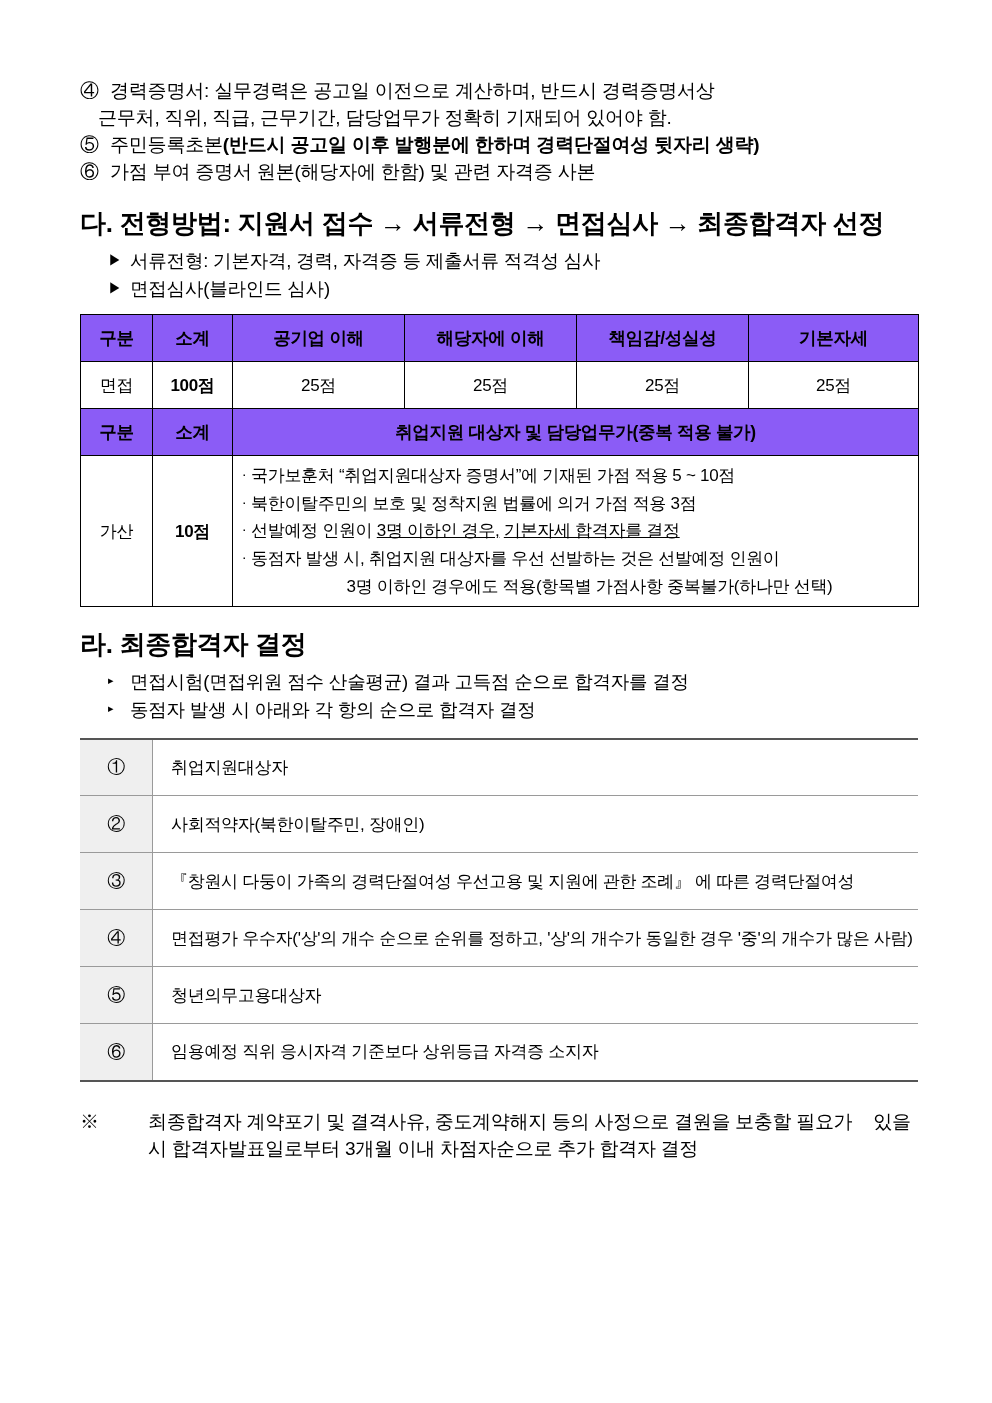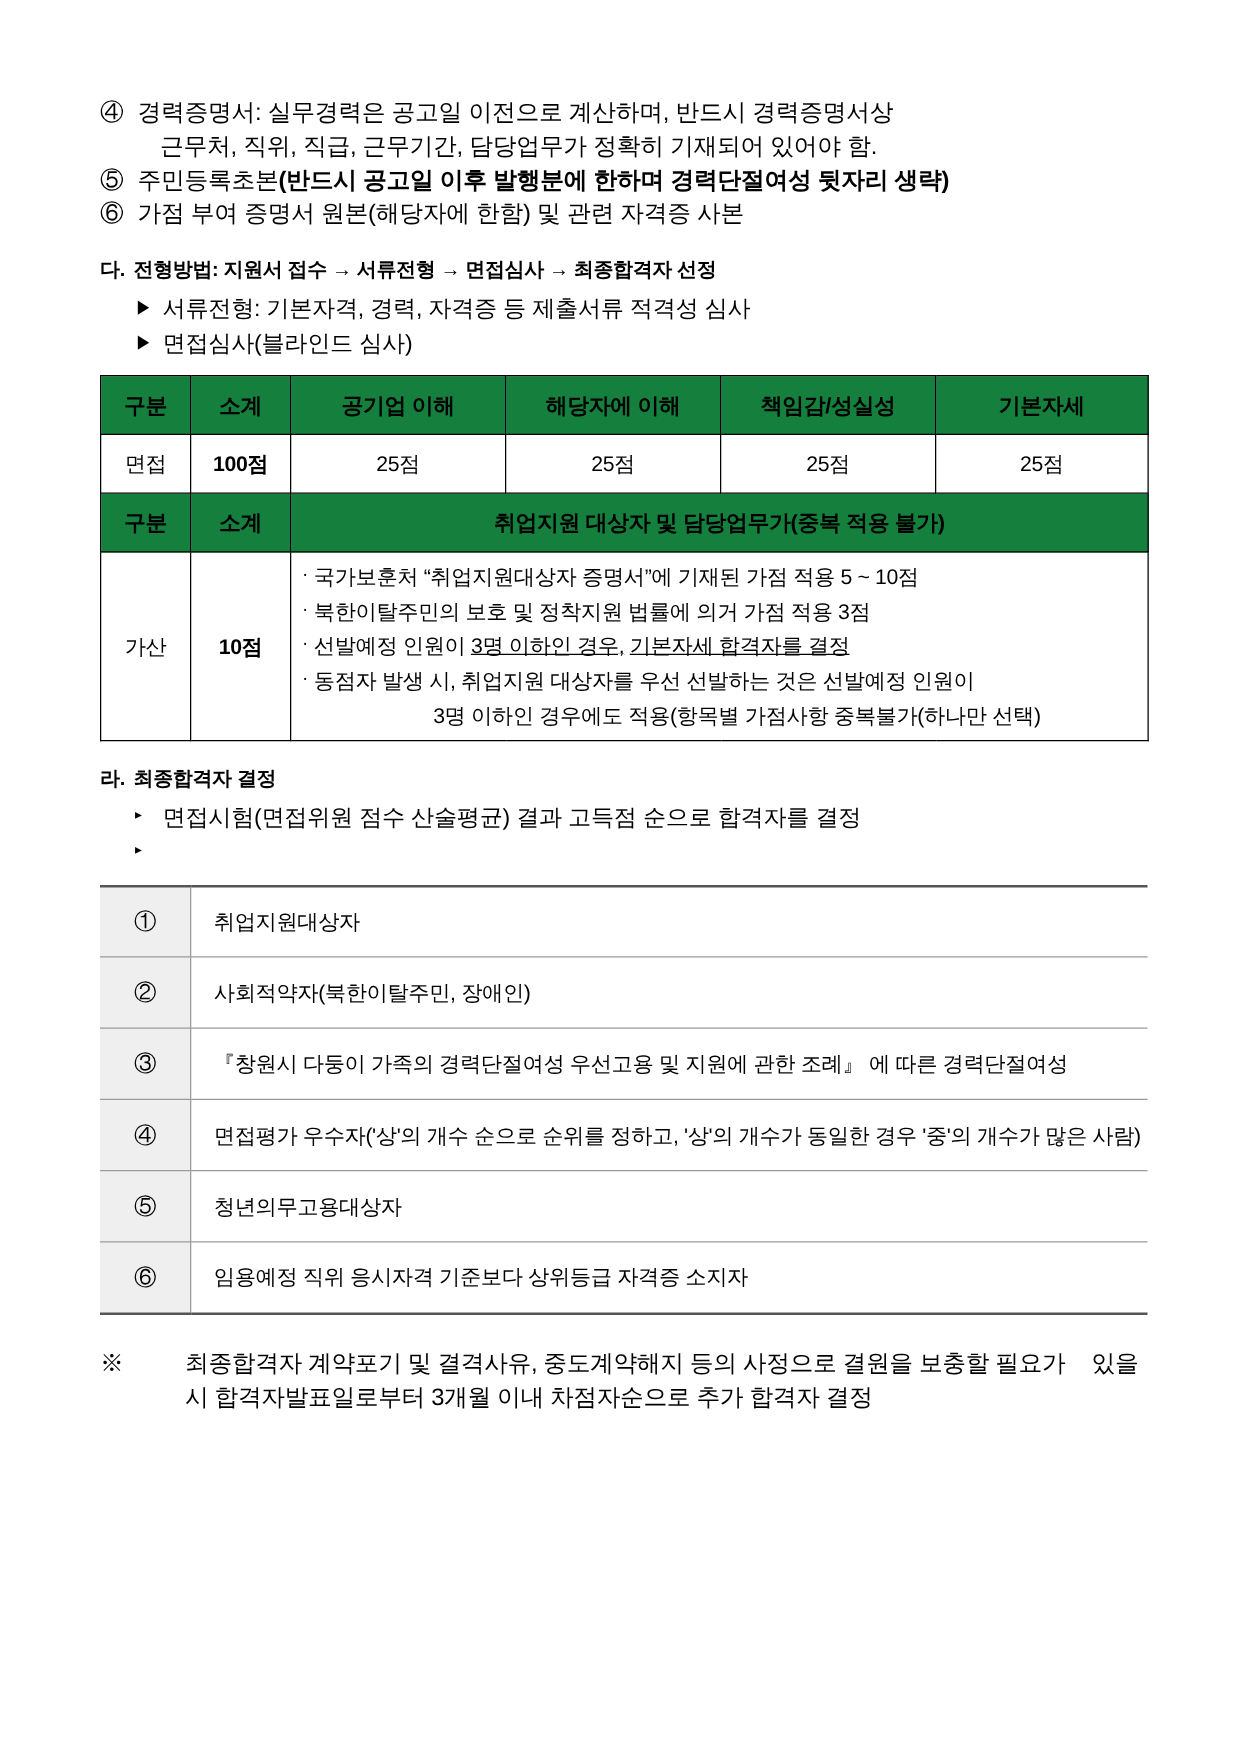--- a/index.html
+++ b/index.html
@@ -39,28 +39,28 @@
   }
   .numbered-line .marker {
     width: 30px;
     flex: 0 0 30px;
     text-align: left;
   }
   .numbered-line .text {
     flex: 1 1 auto;
   }
   .indent-2 {
-    margin-left: 48px;
+    margin-left: 18px;
   }
   .bold {
     font-weight: bold;
   }
 
   .heading {
-    font-size: 16px;
+    font-size: 26px;
     font-weight: bold;
     letter-spacing: -0.3px;
     margin-top: 20px;
     margin-bottom: 6px;
   }
   .heading .label {
     margin-right: 7px;
   }
 
   .bullet-line {
@@ -90,21 +90,21 @@
   }
   table.grid th, table.grid td {
     border: 1px solid #000000;
     padding: 6px 4px;
     font-size: 17px;
     text-align: center;
     vertical-align: middle;
     letter-spacing: -0.3px;
   }
   table.grid th {
-    background: #15803d;
+    background: #8b5cf6;
     font-weight: bold;
     font-size: 17.5px;
     height: 34px;
   }
   table.grid td.center-bold {
     font-weight: bold;
   }
   table.grid td.score-cell {
     height: 34px;
     margin-top: 32px;
@@ -287,20 +287,21 @@
     <div class="heading">
       <span class="label">라.</span><span>최종합격자 결정</span>
     </div>
 
     <div class="bullet-line">
       <span class="tri small">▸</span>
       <span>면접시험(면접위원 점수 산술평균) 결과 고득점 순으로 합격자를 결정</span>
     </div>
     <div class="bullet-line">
       <span class="tri small">▸</span>
+      <span>동점자 발생 시 아래와 각 항의 순으로 합격자 결정</span>
     </div>
 
     <table class="ranklist">
       <tbody>
         <tr>
           <td class="num">①</td>
           <td class="val">취업지원대상자</td>
         </tr>
         <tr>
           <td class="num">②</td>

